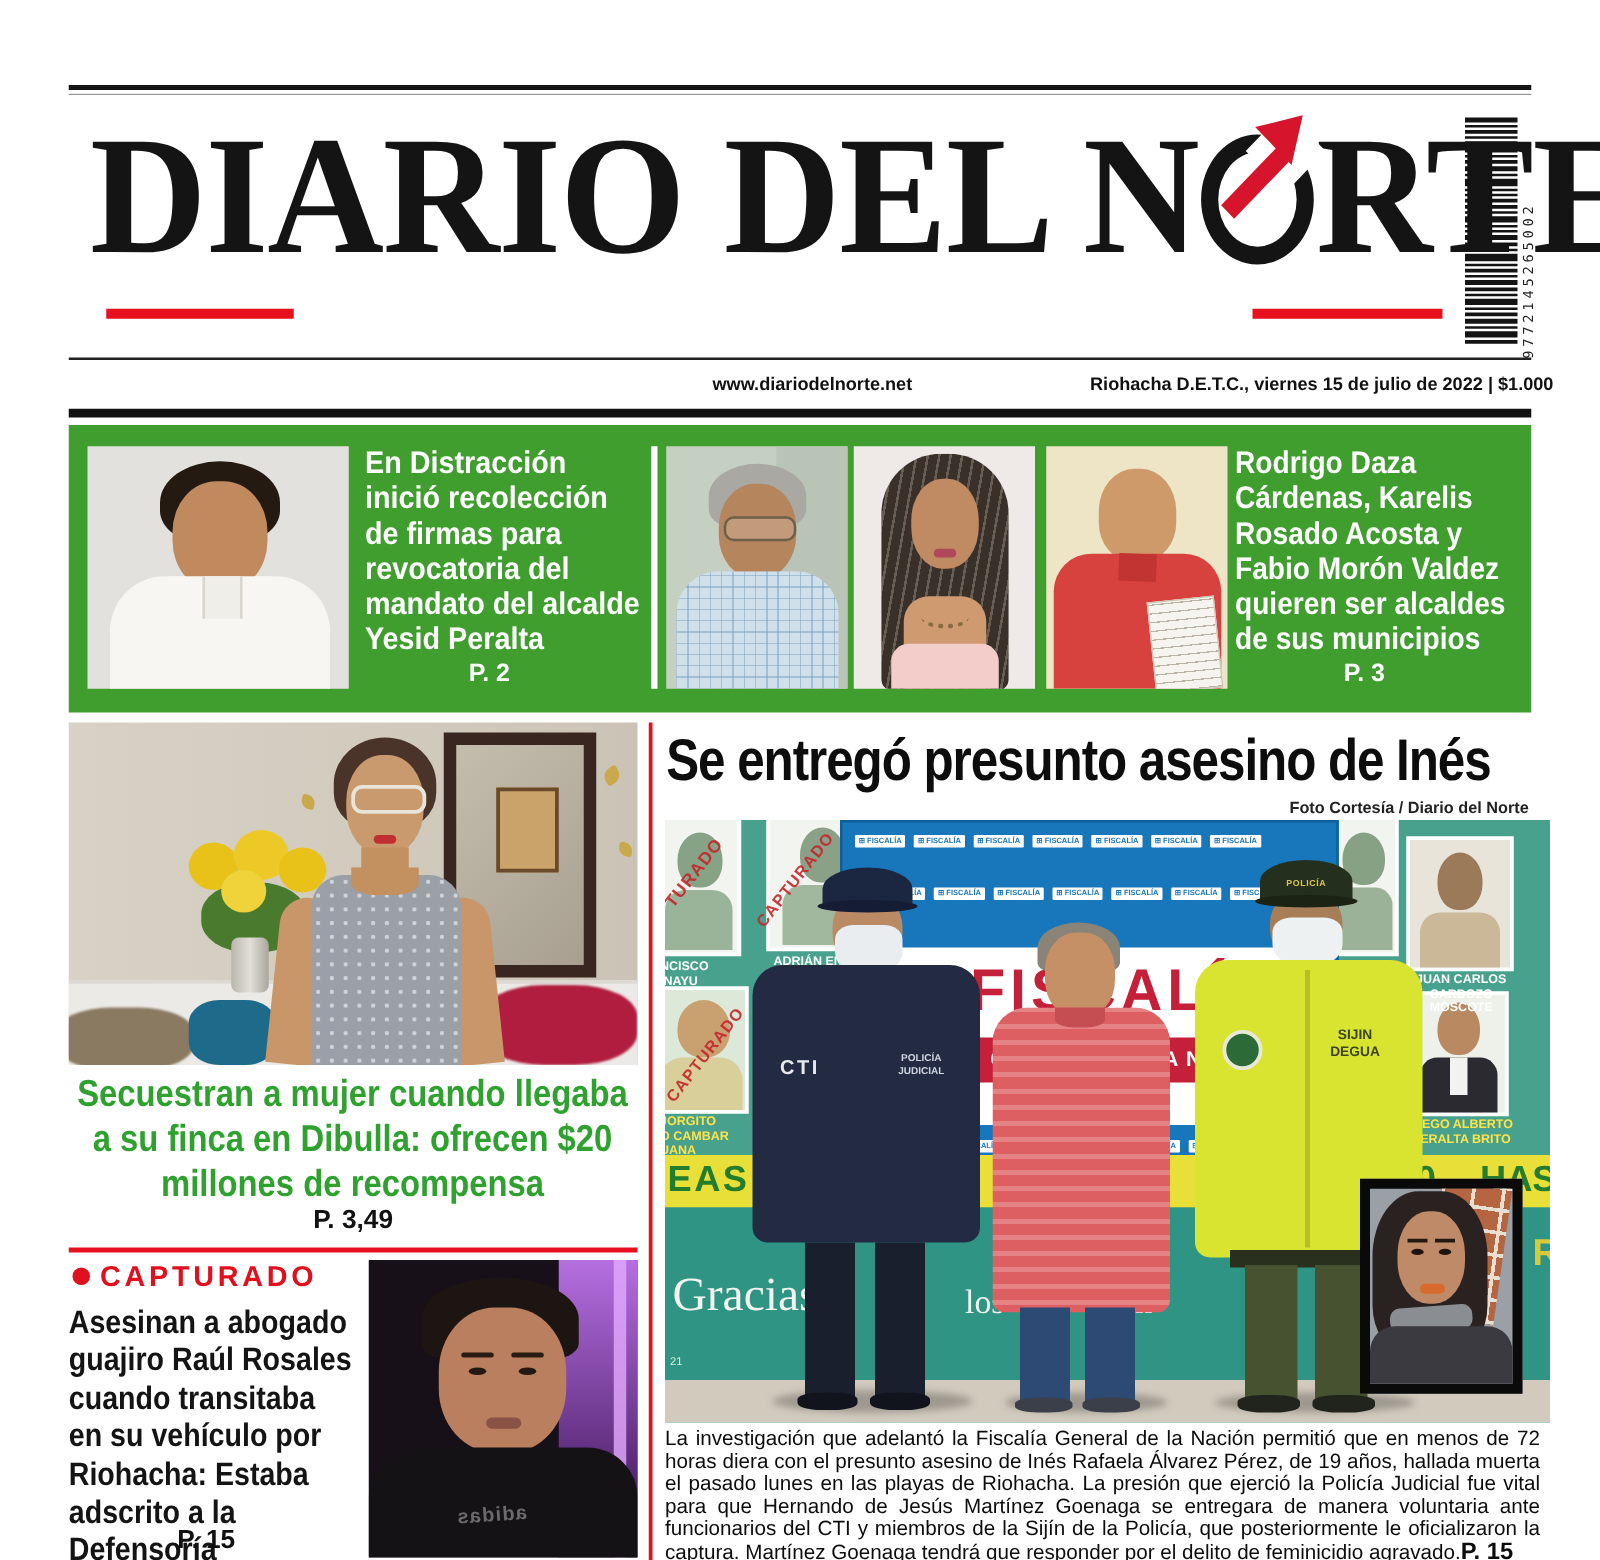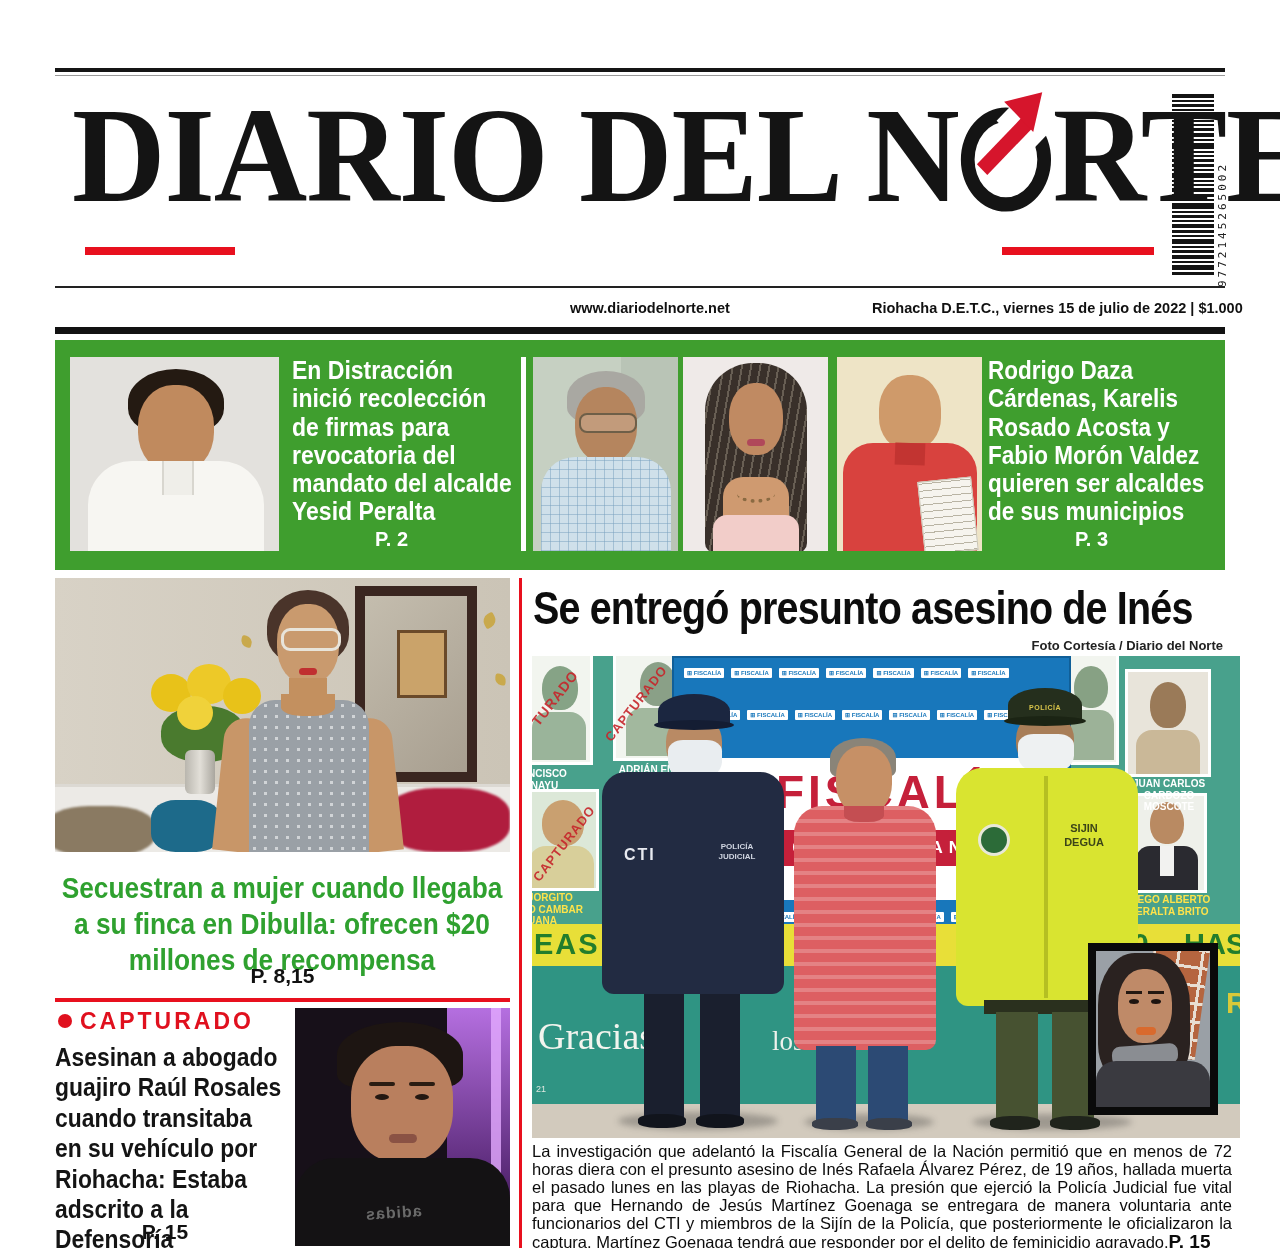--- a/index.html
+++ b/index.html
@@ -170,28 +170,28 @@
     <div class="abs" style="left:222px;top:26px;width:62px;height:80px;background:#c99a6e;border-radius:46%;"></div>
     <div class="abs" style="left:226px;top:50px;width:54px;height:17px;border:3px solid #e8e4da;border-radius:9px;"></div>
     <div class="abs" style="left:244px;top:90px;width:18px;height:7px;background:#c03030;border-radius:4px;"></div>
     <div class="abs" style="left:234px;top:100px;width:38px;height:30px;background:#c3905f;"></div>
     <div class="abs" style="left:164px;top:140px;width:44px;height:134px;background:#c89668;border-radius:22px 10px 0 0;transform:rotate(6deg);"></div>
     <div class="abs" style="left:298px;top:140px;width:44px;height:134px;background:#c89668;border-radius:10px 22px 0 0;transform:rotate(-6deg);"></div>
     <div class="abs" style="left:194px;top:122px;width:120px;height:152px;background:#9aa0a6;border-radius:26px 26px 0 0;background-image:radial-gradient(circle 3px,rgba(255,255,255,.55) 0 1.5px,transparent 2px);background-size:11px 11px;"></div>
     <div class="abs" style="left:226px;top:116px;width:54px;height:22px;background:#c3905f;border-radius:0 0 40% 40%;"></div>
   </div>
 
-  <div class="abs" style="left:55px;top:858px;width:455px;margin-top:12px;">
+  <div class="abs" style="left:55px;top:858px;width:455px;">
     <div class="lines b" style="position:relative;left:-33px;width:520px;text-align:center;font-size:30px;line-height:1.2;color:#2fa12f;transform:scaleX(.875);transform-origin:center top;">
       <div>Secuestran a mujer cuando llegaba</div>
       <div>a su finca en Dibulla: ofrecen $20</div>
       <div>millones de recompensa</div>
     </div>
   </div>
-  <div class="abs b" style="left:55px;top:964px;width:455px;text-align:center;font-size:21px;">P. 8,15</div>
+  <div class="abs b" style="left:55px;top:964px;width:455px;text-align:center;font-size:21px;">P. 3,49</div>
 
   <div class="abs" style="left:55px;top:998px;width:455px;height:4px;background:#e8101e;"></div>
   <div class="abs" style="left:58px;top:1008px;height:26px;">
     <span style="position:absolute;left:0;top:6px;width:14px;height:14px;background:#e0101e;border-radius:50%;"></span>
     <span class="b" style="position:absolute;left:22px;top:0;font-size:23px;letter-spacing:3px;color:#e0101e;">CAPTURADO</span>
   </div>
   <div class="abs lines b" style="left:55px;top:1042px;font-size:26px;line-height:1.17;color:#141414;transform:scaleX(.88);transform-origin:left top;">
     <div>Asesinan a abogado</div>
     <div>guajiro Raúl Rosales</div>
     <div>cuando transitaba</div>

